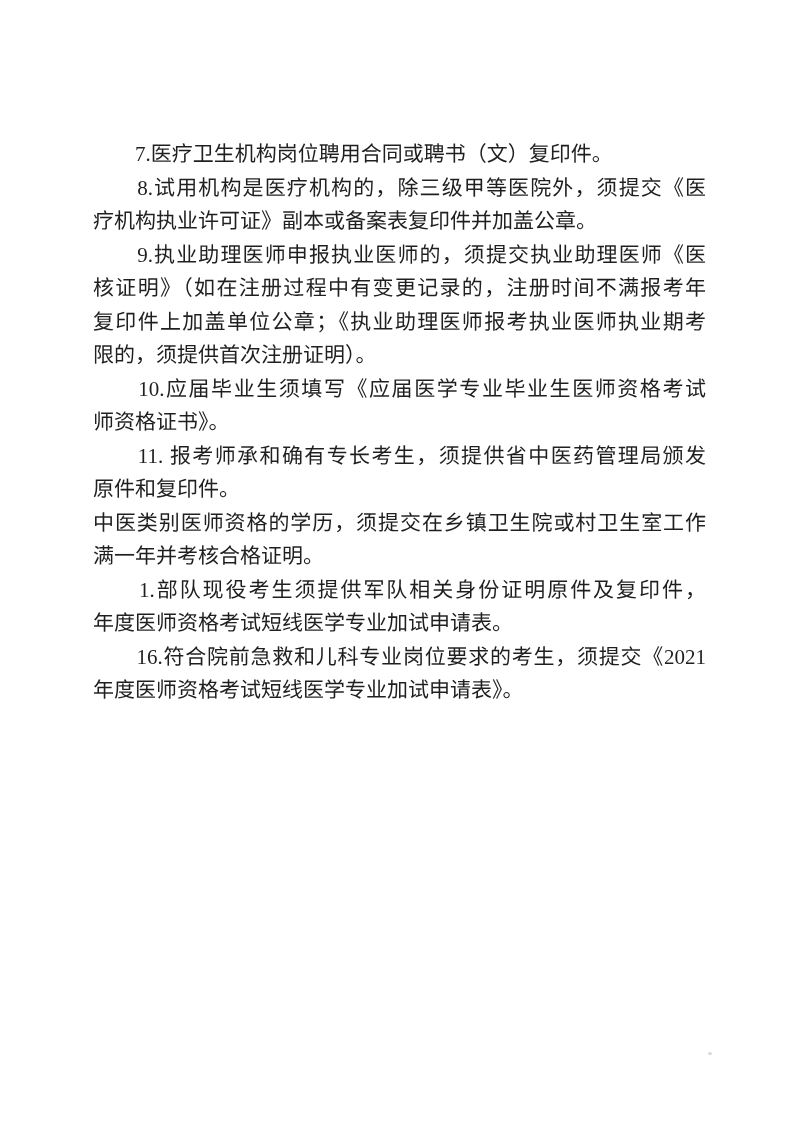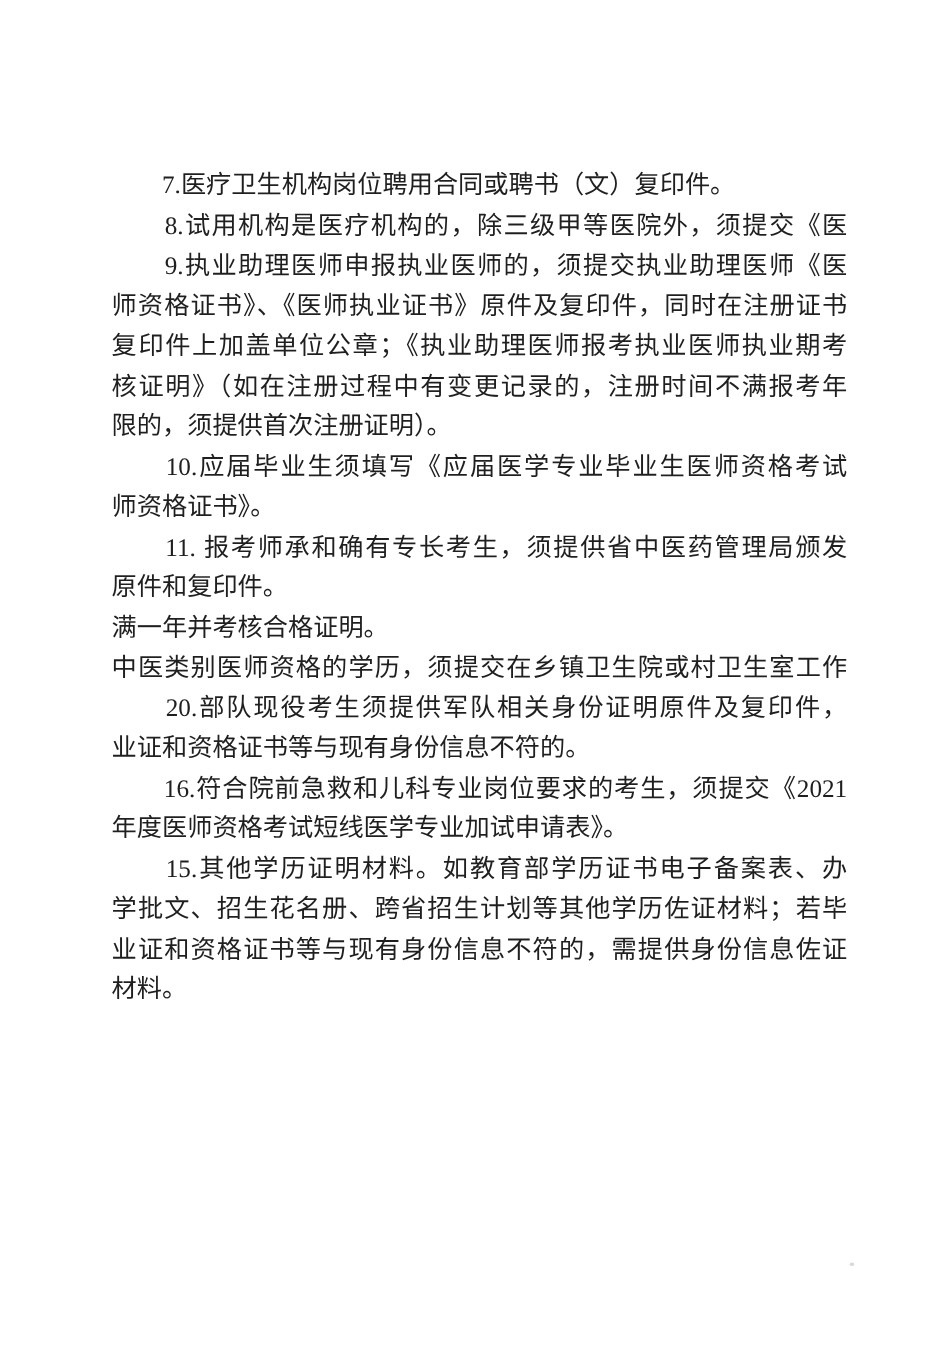--- a/index.html
+++ b/index.html
@@ -53,58 +53,52 @@
 
 <div class="page">
   <div class="text-block">
 
     <div>
       <div class="line short">　　7.医疗卫生机构岗位聘用合同或聘书（文）复印件。</div>
     </div>
 
     <div>
       <div class="line">　　8.试用机构是医疗机构的，除三级甲等医院外，须提交《医</div>
+      <div class="line short">疗机构执业许可证》副本或备案表复印件并加盖公章。</div>
     </div>
 
     <div>
       <div class="line">　　9.执业助理医师申报执业医师的，须提交执业助理医师《医</div>
-      <div class="line">师资格证书》、《医师执业证书》原件及复印件，同时在注册证书</div>
+      <div class="line">核证明》（如在注册过程中有变更记录的，注册时间不满报考年</div>
       <div class="line">复印件上加盖单位公章；《执业助理医师报考执业医师执业期考</div>
-      <div class="line">核证明》（如在注册过程中有变更记录的，注册时间不满报考年</div>
       <div class="line short">限的，须提供首次注册证明）。</div>
     </div>
 
     <div>
       <div class="line">　　10.应届毕业生须填写《应届医学专业毕业生医师资格考试</div>
       <div class="line short">师资格证书》。</div>
     </div>
 
     <div>
       <div class="line">　　11. 报考师承和确有专长考生，须提供省中医药管理局颁发</div>
       <div class="line short">原件和复印件。</div>
     </div>
 
     <div>
+      <div class="line">中医类别医师资格的学历，须提交在乡镇卫生院或村卫生室工作</div>
       <div class="line short">满一年并考核合格证明。</div>
-      <div class="line">中医类别医师资格的学历，须提交在乡镇卫生院或村卫生室工作</div>
     </div>
 
     <div>
-      <div class="line">　　20.部队现役考生须提供军队相关身份证明原件及复印件，</div>
-      <div class="line short">业证和资格证书等与现有身份信息不符的。</div>
+      <div class="line">　　1.部队现役考生须提供军队相关身份证明原件及复印件，</div>
+      <div class="line short">年度医师资格考试短线医学专业加试申请表。</div>
     </div>
 
     <div>
       <div class="line">　　16.符合院前急救和儿科专业岗位要求的考生，须提交《2021</div>
       <div class="line short">年度医师资格考试短线医学专业加试申请表》。</div>
     </div>
 
-    <div>
-      <div class="line">　　15.其他学历证明材料。如教育部学历证书电子备案表、办</div>
-      <div class="line">学批文、招生花名册、跨省招生计划等其他学历佐证材料；若毕</div>
-      <div class="line">业证和资格证书等与现有身份信息不符的，需提供身份信息佐证</div>
-      <div class="line short">材料。</div>
-    </div>
 
   </div>
 
   <div class="speck"></div>
 </div>
 
 </body></html>

